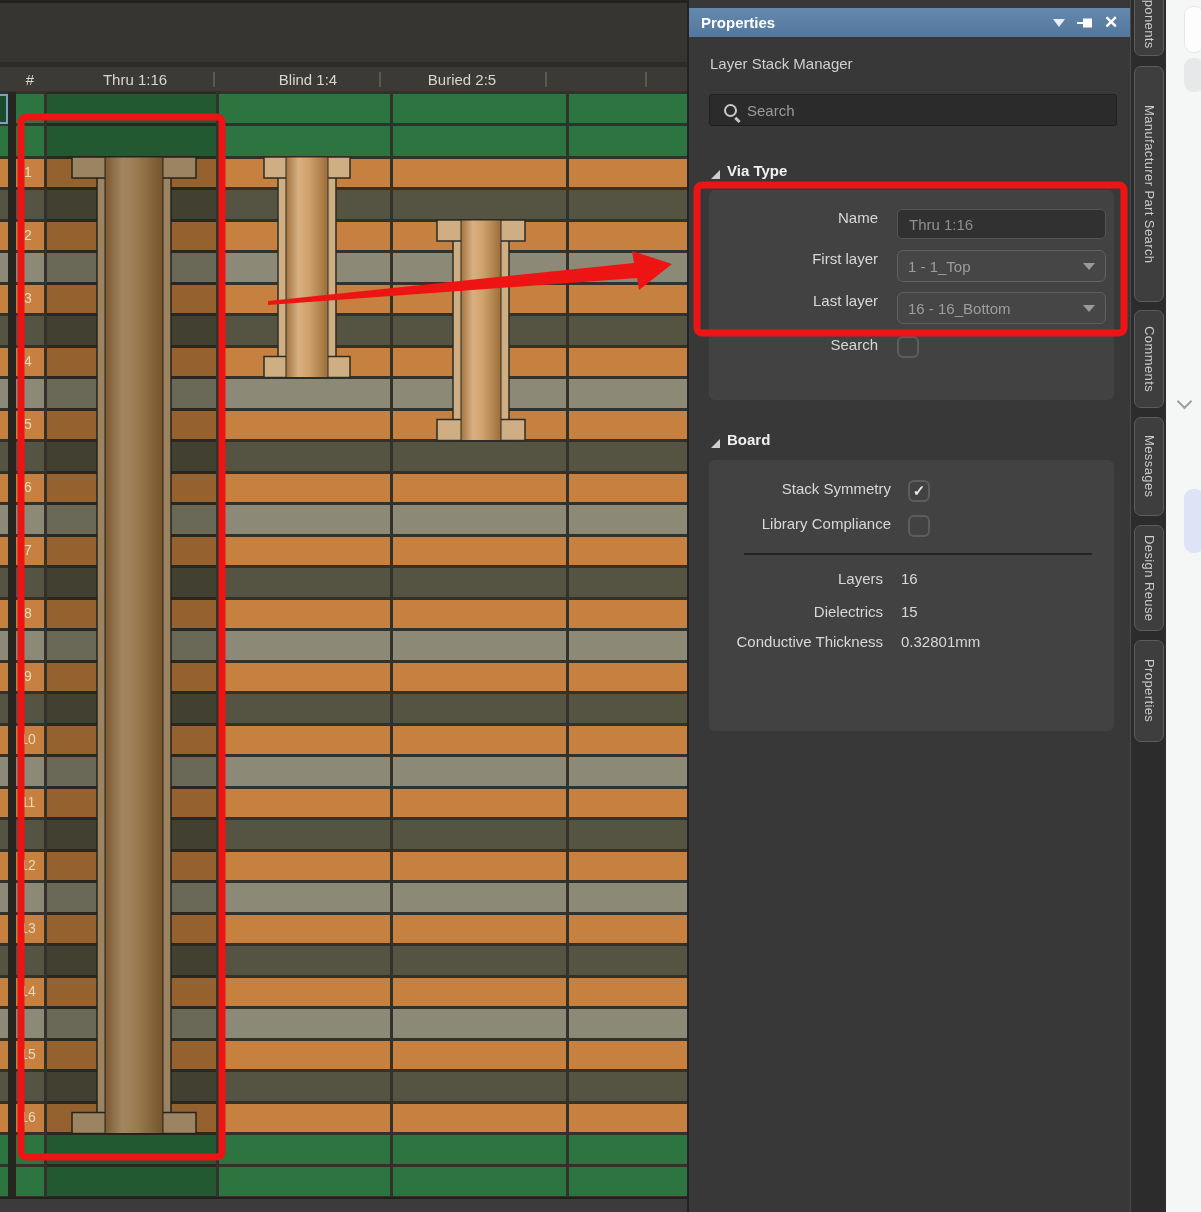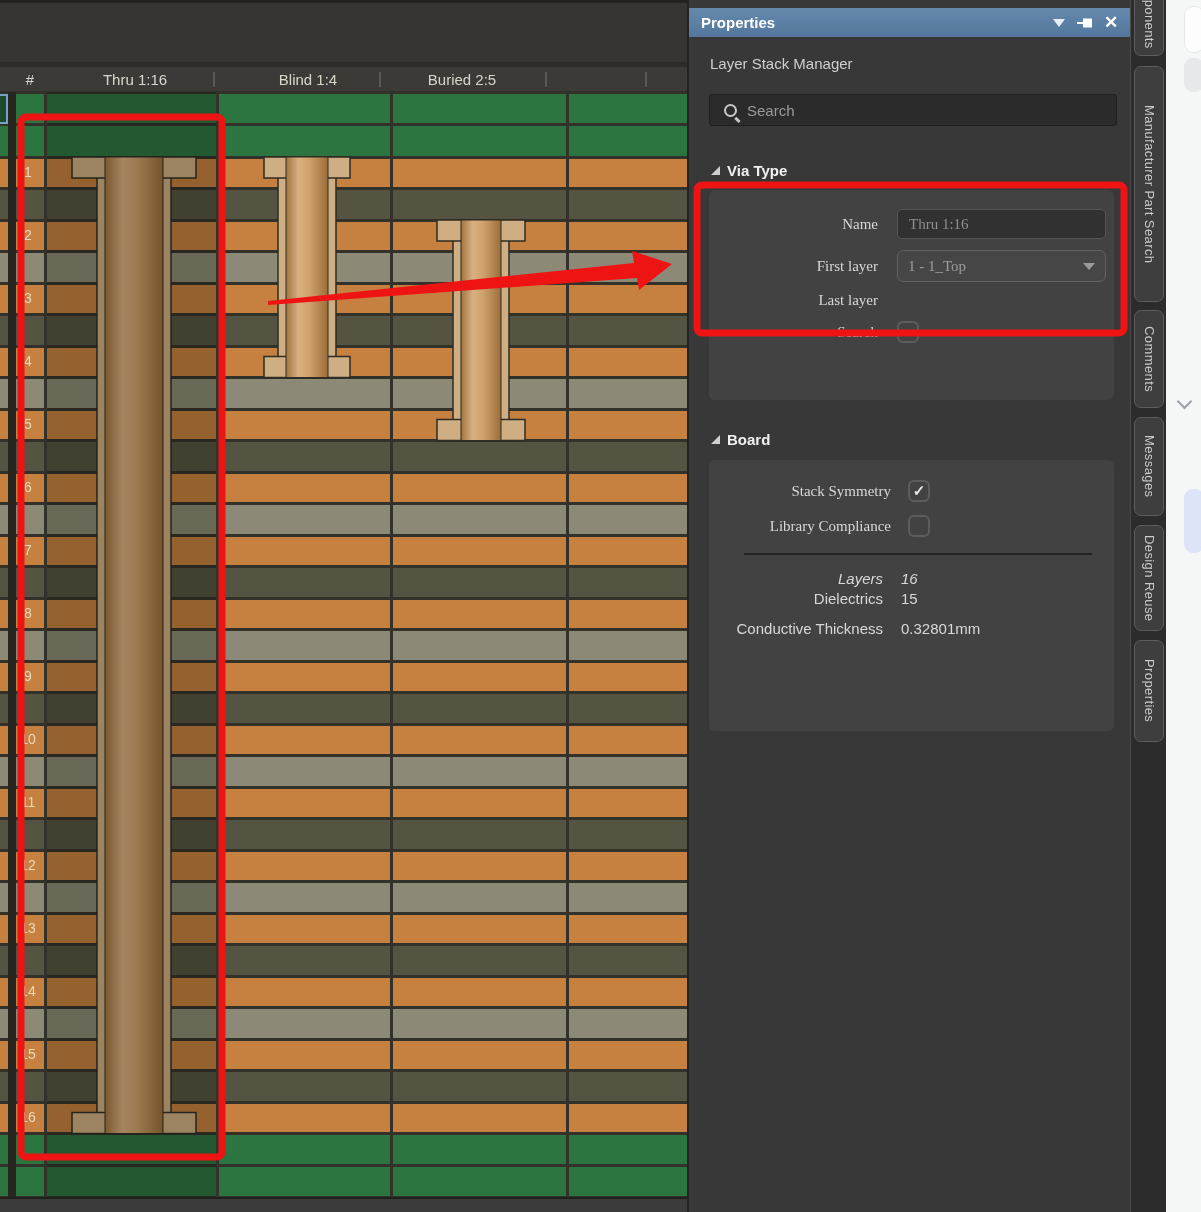--- a/index.html
+++ b/index.html
@@ -38,25 +38,25 @@
   .close-x { color:#fff; font-size:17px; font-weight:bold; line-height:1; }
   .panel-subtitle { position:absolute; left:21px; top:55px; font-size:15px; color:#cfcfcf; }
   .searchbox { position:absolute; left:20px; top:94px; width:408px; height:32px; background:#2b2b2b;
     border:1px solid #1f1f1f; border-radius:3px; display:flex; align-items:center; }
   .searchbox input { background:transparent; border:none; outline:none; color:#cfcfcf;
     font-size:15px; font-family:inherit; width:330px; }
   .searchbox input::placeholder { color:#9a9a9a; opacity:1; }
   .mag-icon { width:13px; height:13px; border:2px solid #c8c8c8; border-radius:50%; position:relative; margin:0 10px 0 14px; }
   .mag-icon::after { content:""; position:absolute; width:2.5px; height:6px; background:#c8c8c8;
     left:10px; top:11px; transform:rotate(-45deg); }
-  .section-header { position:absolute; left:22px; display:flex; align-items:center; }
+  .section-header { position:absolute; left:22px; display:flex; align-items:flex-end; }
   .section-arrow { width:9px; height:9px; background:#cfcfcf; clip-path:polygon(100% 0, 100% 100%, 0 100%); margin-right:7px; }
   .section-title { font-size:15px; font-weight:bold; color:#f0f0f0; }
   .section-box { position:absolute; left:20px; width:405px; background:#424242; border-radius:6px; }
-  .frow { display:flex; align-items:center;font-family:Liberation Serif, serif; }
+  .frow { display:flex; align-items:flex-start; }
   .flabel { width:169px; text-align:right; font-size:15px; color:#d8d8d8; flex:none; }
   .fgap { width:19px; flex:none; }
   .tinput { width:209px; height:30px; background:#313131; border:1px solid #555555; border-radius:5px;
     color:#8f8f8f; font-size:15px; font-family:inherit; padding:0 11px; outline:none; }
   .dropdown { width:209px; height:32px; background:#464646; border:1px solid #606060; border-radius:6px;
     display:flex; align-items:center; color:#9d9d9d; font-size:15px; padding:0 10px; }
   .dropdown .dtext { flex:1; }
   .chev { width:0; height:0; border-left:6px solid transparent; border-right:6px solid transparent; border-top:7px solid #9a9a9a; }
   .checkbox { width:22px; height:22px; border:2px solid #5d5d5d; border-radius:6px; background:transparent;
     display:flex; align-items:center; justify-content:center; flex:none; }
@@ -266,20 +266,24 @@
         <span class="flabel">First layer</span>
         <span class="fgap"></span>
         <div class="dropdown">
           <span class="dtext">1 - 1_Top</span>
           <span class="chev"></span>
         </div>
       </div>
       <div class="frow" style="margin-bottom:12px">
         <span class="flabel">Last layer</span>
         <span class="fgap"></span>
+        <div class="dropdown">
+          <span class="dtext">16 - 16_Bottom</span>
+          <span class="chev"></span>
+        </div>
       </div>
       <div class="frow">
         <span class="flabel">Search</span>
         <span class="fgap"></span>
         <div class="checkbox"></div>
       </div>
     </div>
 
     <div class="section-header" style="top:431px">
       <span class="section-arrow"></span>
@@ -291,21 +295,21 @@
         <span class="fgap" style="width:17px"></span>
         <div class="checkbox checked"></div>
       </div>
       <div class="frow">
         <span class="flabel" style="width:182px">Library Compliance</span>
         <span class="fgap" style="width:17px"></span>
         <div class="checkbox"></div>
       </div>
       <div class="divider"></div>
       <div id="board-info-rows" style="margin-top:15px">
-          <div class="vrow" style="margin-bottom: 3px; font-style: italic;">
+          <div class="vrow" style="margin-bottom: 16px;">
             <span class="vlabel">Layers</span>
             <span class="vvalue">16</span>
           </div>
           <div class="vrow" style="margin-bottom: 13px;">
             <span class="vlabel">Dielectrics</span>
             <span class="vvalue">15</span>
           </div>
           <div class="vrow" style="margin-bottom: 13px;">
             <span class="vlabel">Conductive Thickness</span>
             <span class="vvalue">0.32801mm</span>

